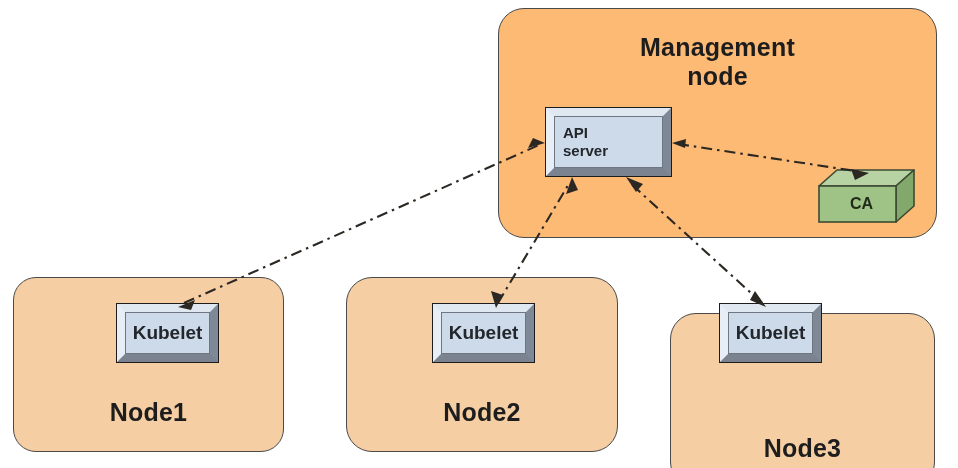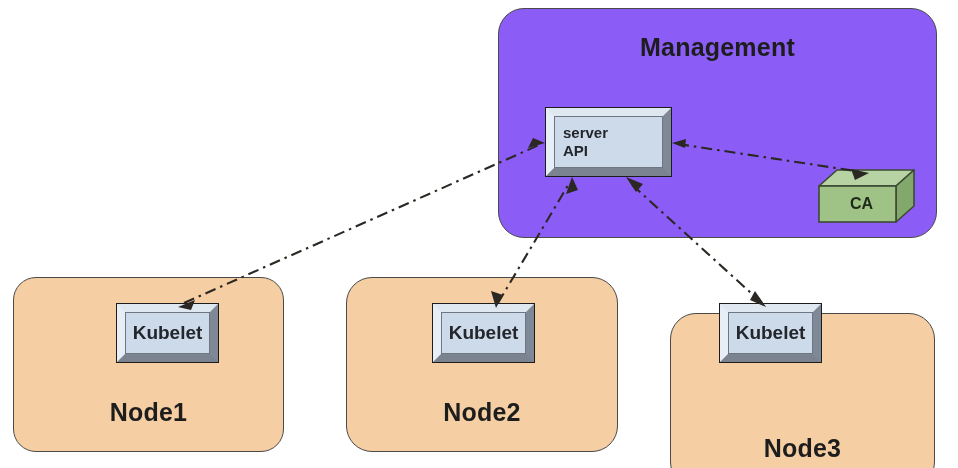--- a/index.html
+++ b/index.html
@@ -20,21 +20,21 @@
   }
 
   
   .round-box {
     position: absolute;
     box-sizing: border-box;
     border: 1.6px solid #4a4a4a;
     border-radius: 26px;
   }
   .mgmt-box {
-    background: #8b5cf6;
+    background: #fdba74;
   }
   .node-box {
     background: #f5cfa3;
   }
   .mgmt-title {
     position: absolute;
     left: 0;
     right: 0;
     top: 24px;
     text-align: center;
@@ -136,29 +136,30 @@
   }
 </style>
 </head>
 <body>
 
 <div id="diagram-root">
 
   <div class="round-box mgmt-box" style="left:498px; top:8px; width:439px; height:230px;">
     <div class="mgmt-title">
       <div>Management</div>
+      <div>node</div>
     </div>
   </div>
 
   <div class="bevel-box" style="left:545px; top:107px; width:127px; height:70px;">
     <div class="bevel-face"></div>
     <div class="bevel-inner-line"></div>
     <div class="bevel-label">
+      <div>API</div>
       <div>server</div>
-      <div>API</div>
     </div>
   </div>
 
   <div class="cuboid" style="left:817px; top:168px; width:100px; height:56px;">
     <svg width="100" height="56" viewBox="0 0 100 56">
 
       <polygon points="2,18 20,2 97,2 79,18" fill="#b7d3a3" stroke="#3d4a33" stroke-width="1.6" stroke-linejoin="round"></polygon>
 
       <polygon points="79,18 97,2 97,38 79,54" fill="#82a86c" stroke="#3d4a33" stroke-width="1.6" stroke-linejoin="round"></polygon>
 

